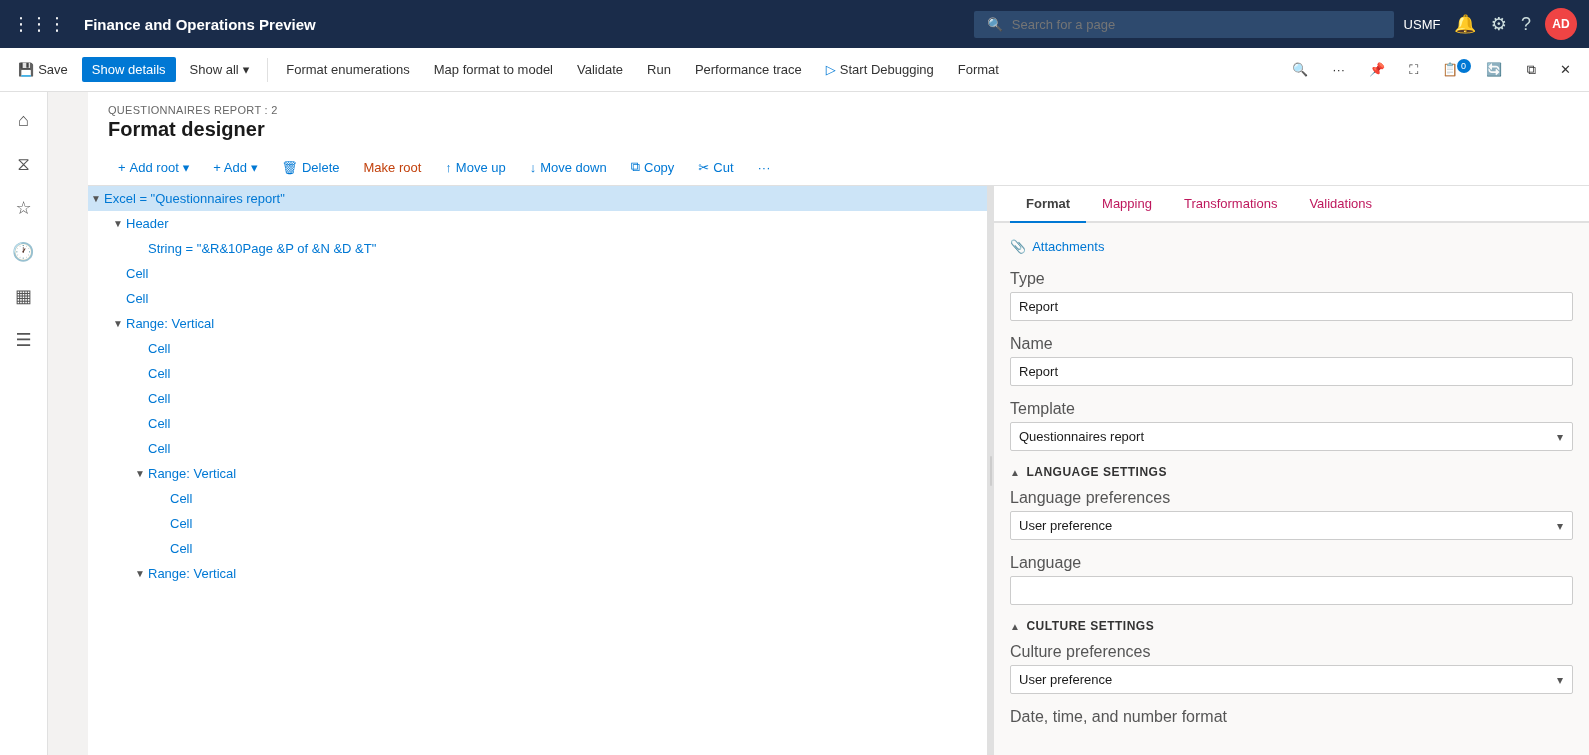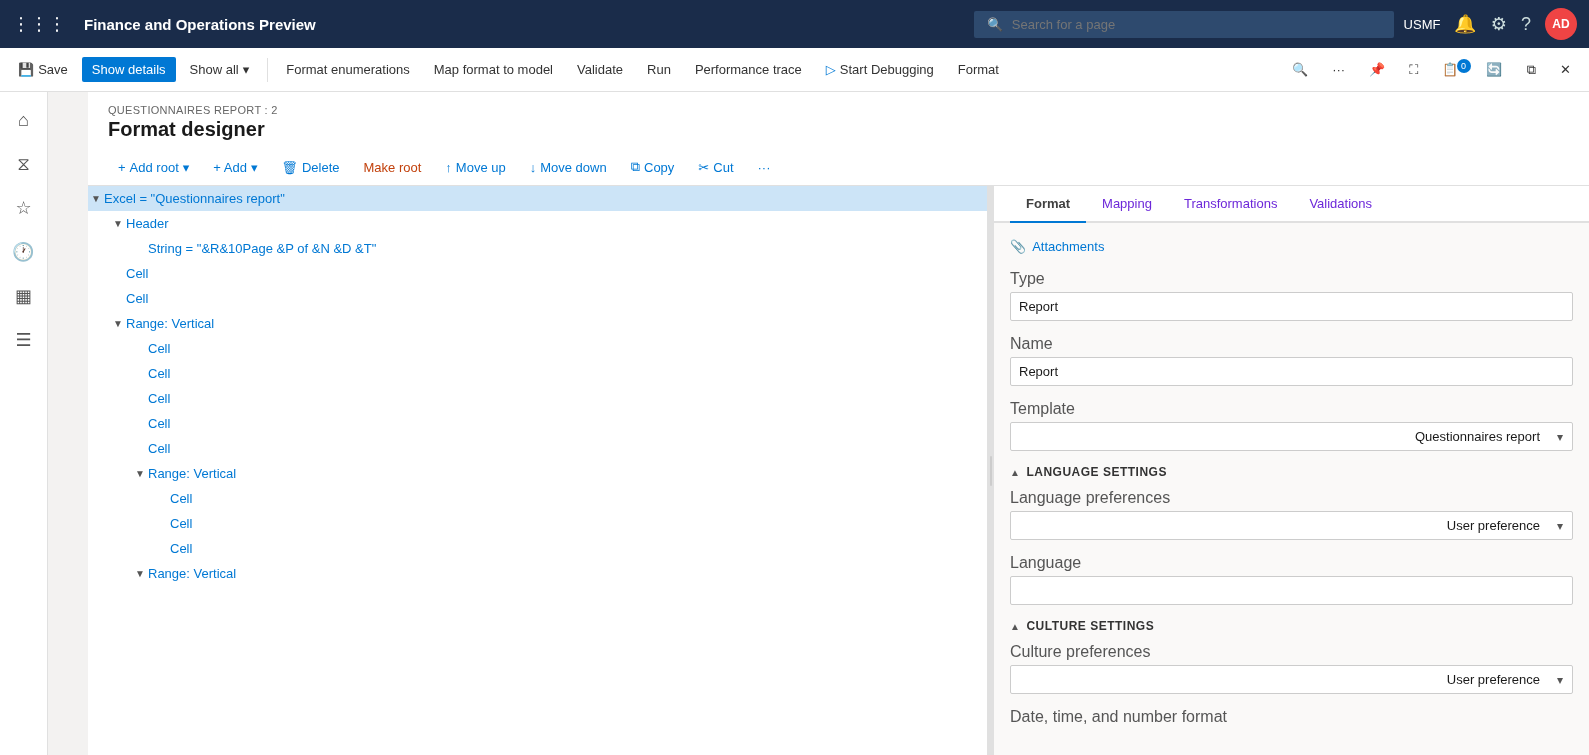--- a/index.html
+++ b/index.html
@@ -134,21 +134,21 @@
     .props-pane {
       flex: 1; background: #faf9f8; overflow-y: auto; padding: 0;
     }
 
     
     .props-tabs {
       display: flex; background: #fff; border-bottom: 2px solid #e0e0e0;
       padding: 0 16px; gap: 0;
     }
     .props-tab {
-      padding: 10px 16px; cursor: pointer; font-size: 13px; color: #6d28d9;
+      padding: 10px 16px; cursor: pointer; font-size: 13px; color: #be185d;
       border-bottom: 2px solid transparent; margin-bottom: -2px;
     }
     .props-tab.active { color: #404040; border-bottom: 2px solid #0078d4; font-weight: 600; }
 
     
     .props-content { padding: 16px; }
 
     .attachments-btn {
       display: flex; align-items: center; gap: 6px;
       color: #0078d4; font-size: 13px; cursor: pointer; margin-bottom: 16px;
@@ -159,21 +159,21 @@
     .field-input {
       width: 100%; padding: 6px 8px; border: 1px solid #ccc;
       border-radius: 2px; font-size: 13px; background: #fff;
       color: #1a1a1a;
     }
 
     .field-select-wrap { position: relative; }
     .field-select {
       width: 100%; padding: 6px 32px 6px 8px; border: 1px solid #ccc;
       border-radius: 2px; font-size: 13px; background: #fff; color: #1a1a1a;
-      appearance: none; cursor: pointer; text-align: right;
+      appearance: none; cursor: pointer;
     }
     .select-arrow {
       position: absolute; right: 10px; top: 50%; transform: translateY(-50%);
       color: #555; pointer-events: none; font-size: 12px;
     }
 
     .section-header {
       display: flex; align-items: center; gap: 6px;
       font-size: 12px; font-weight: 700; color: #333; text-transform: uppercase;
       letter-spacing: 0.5px; margin: 14px 0 10px;

